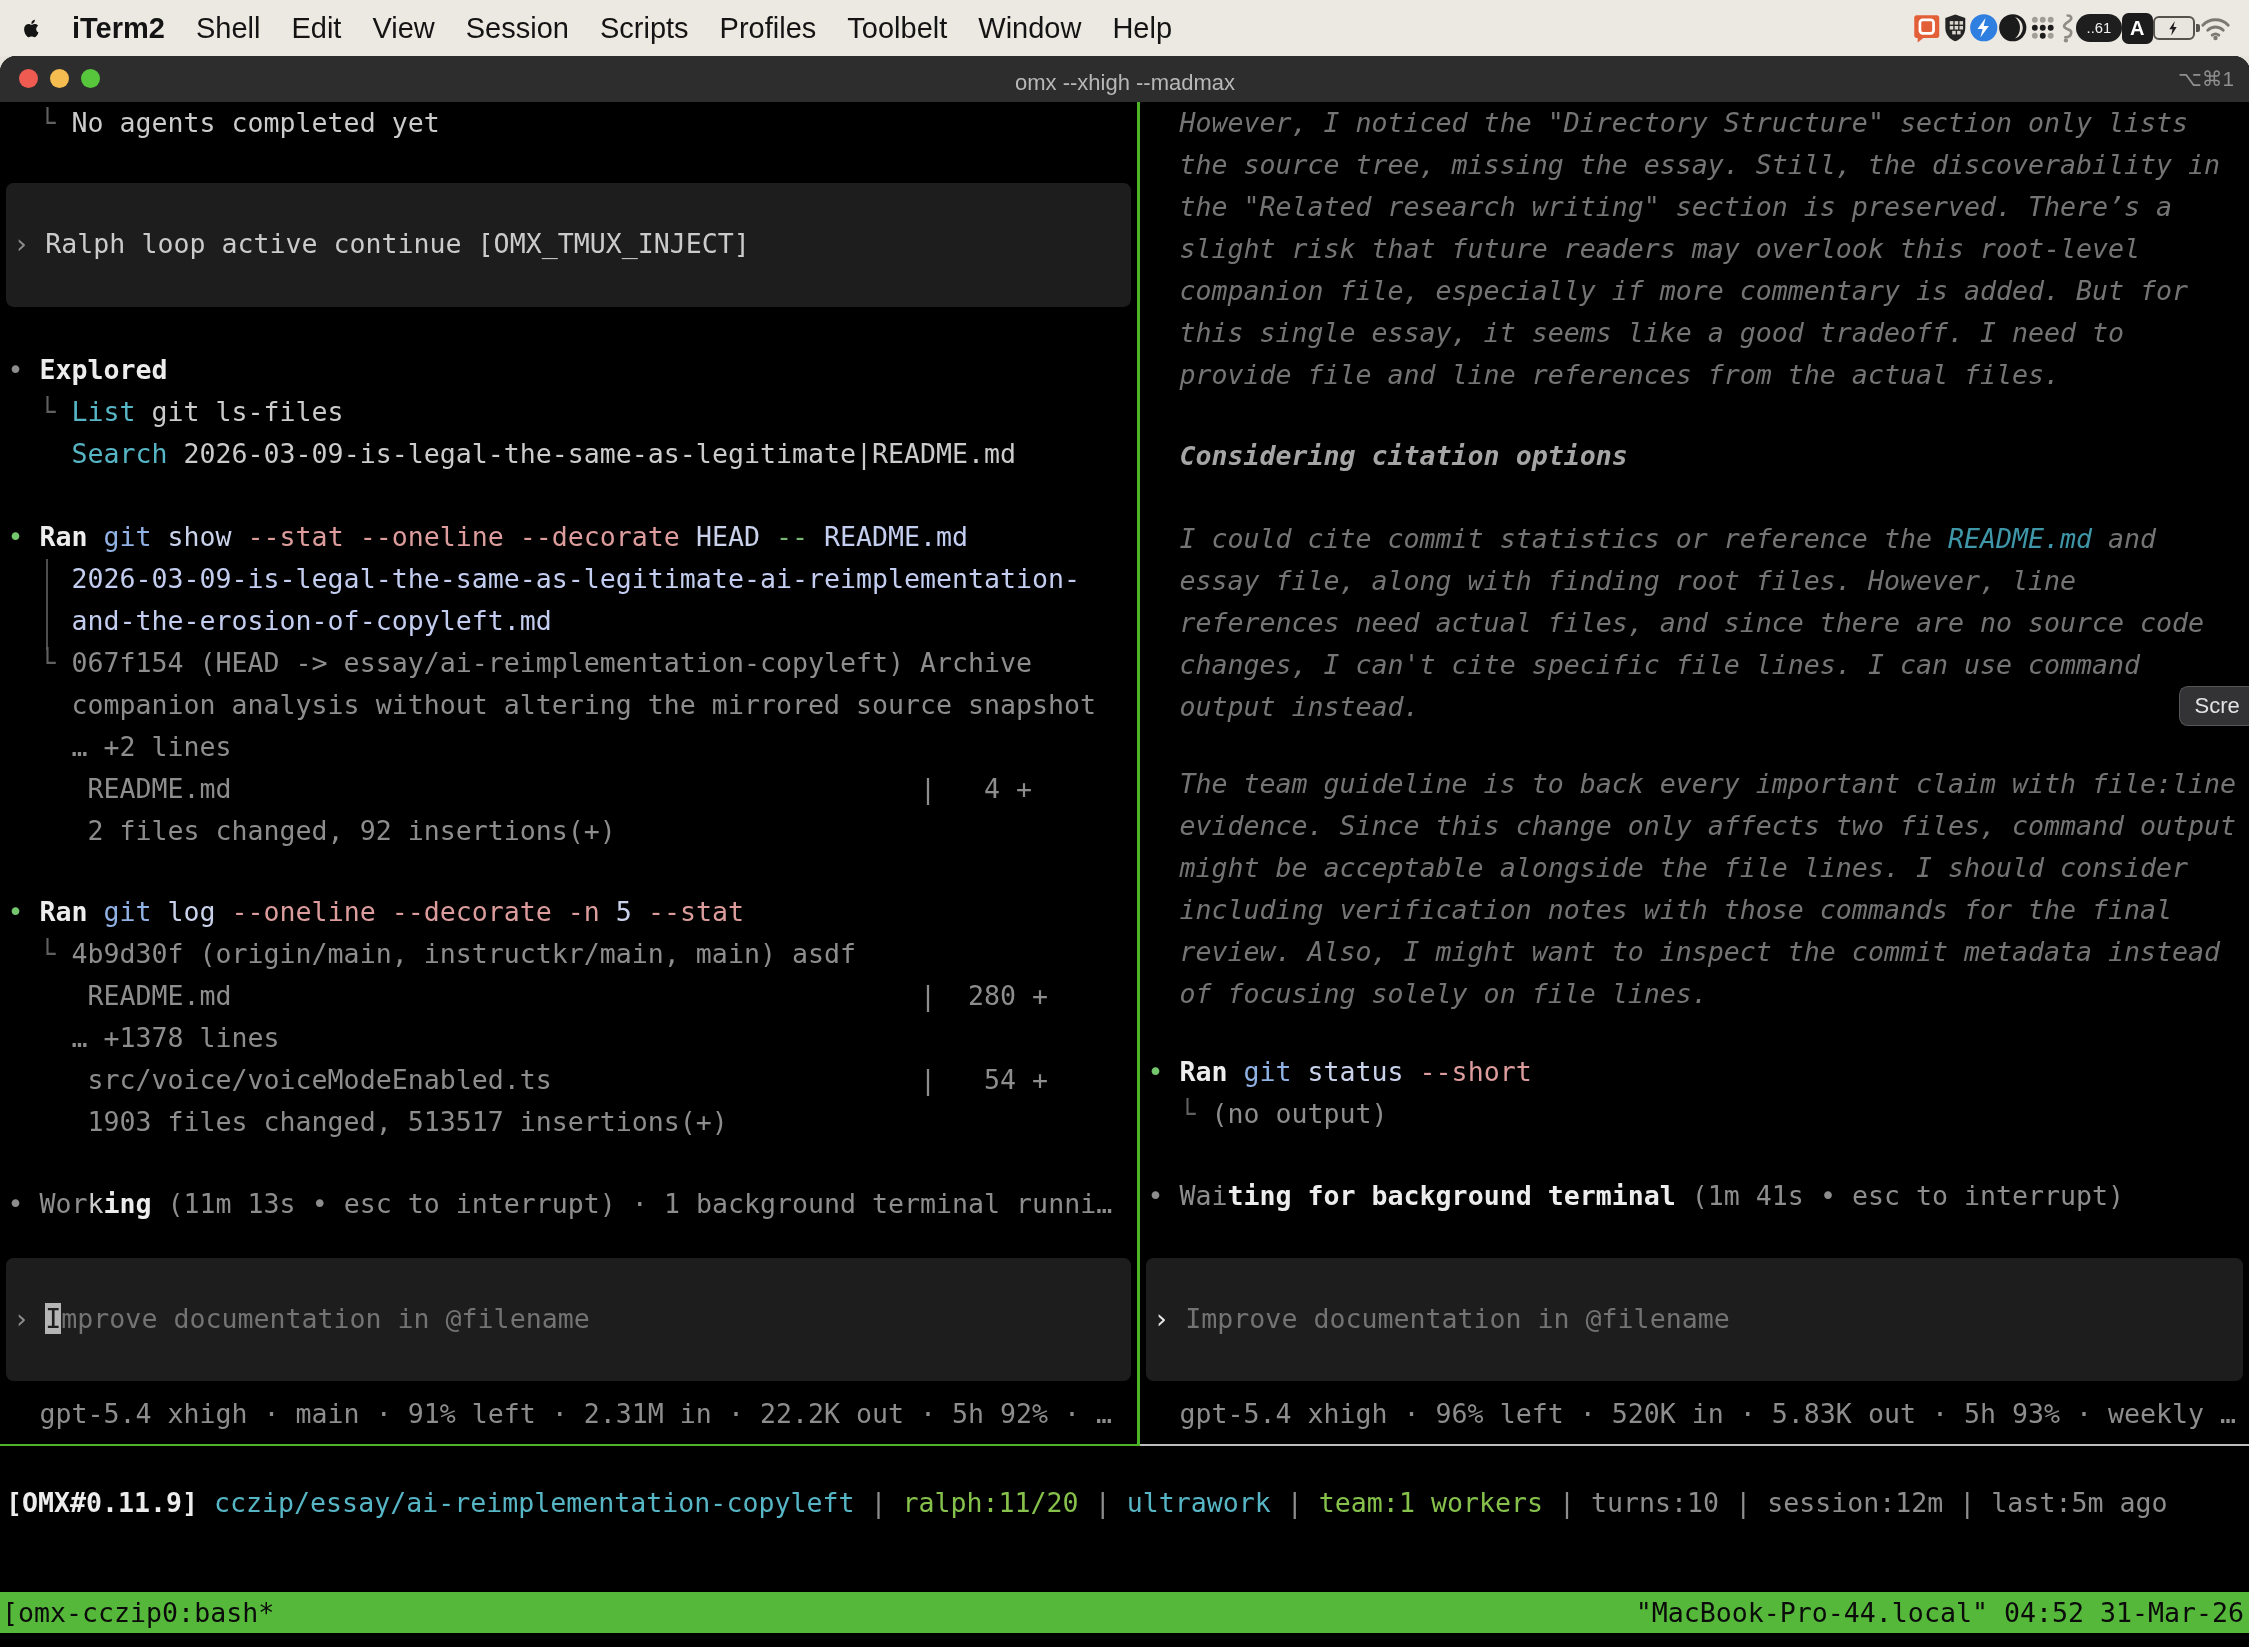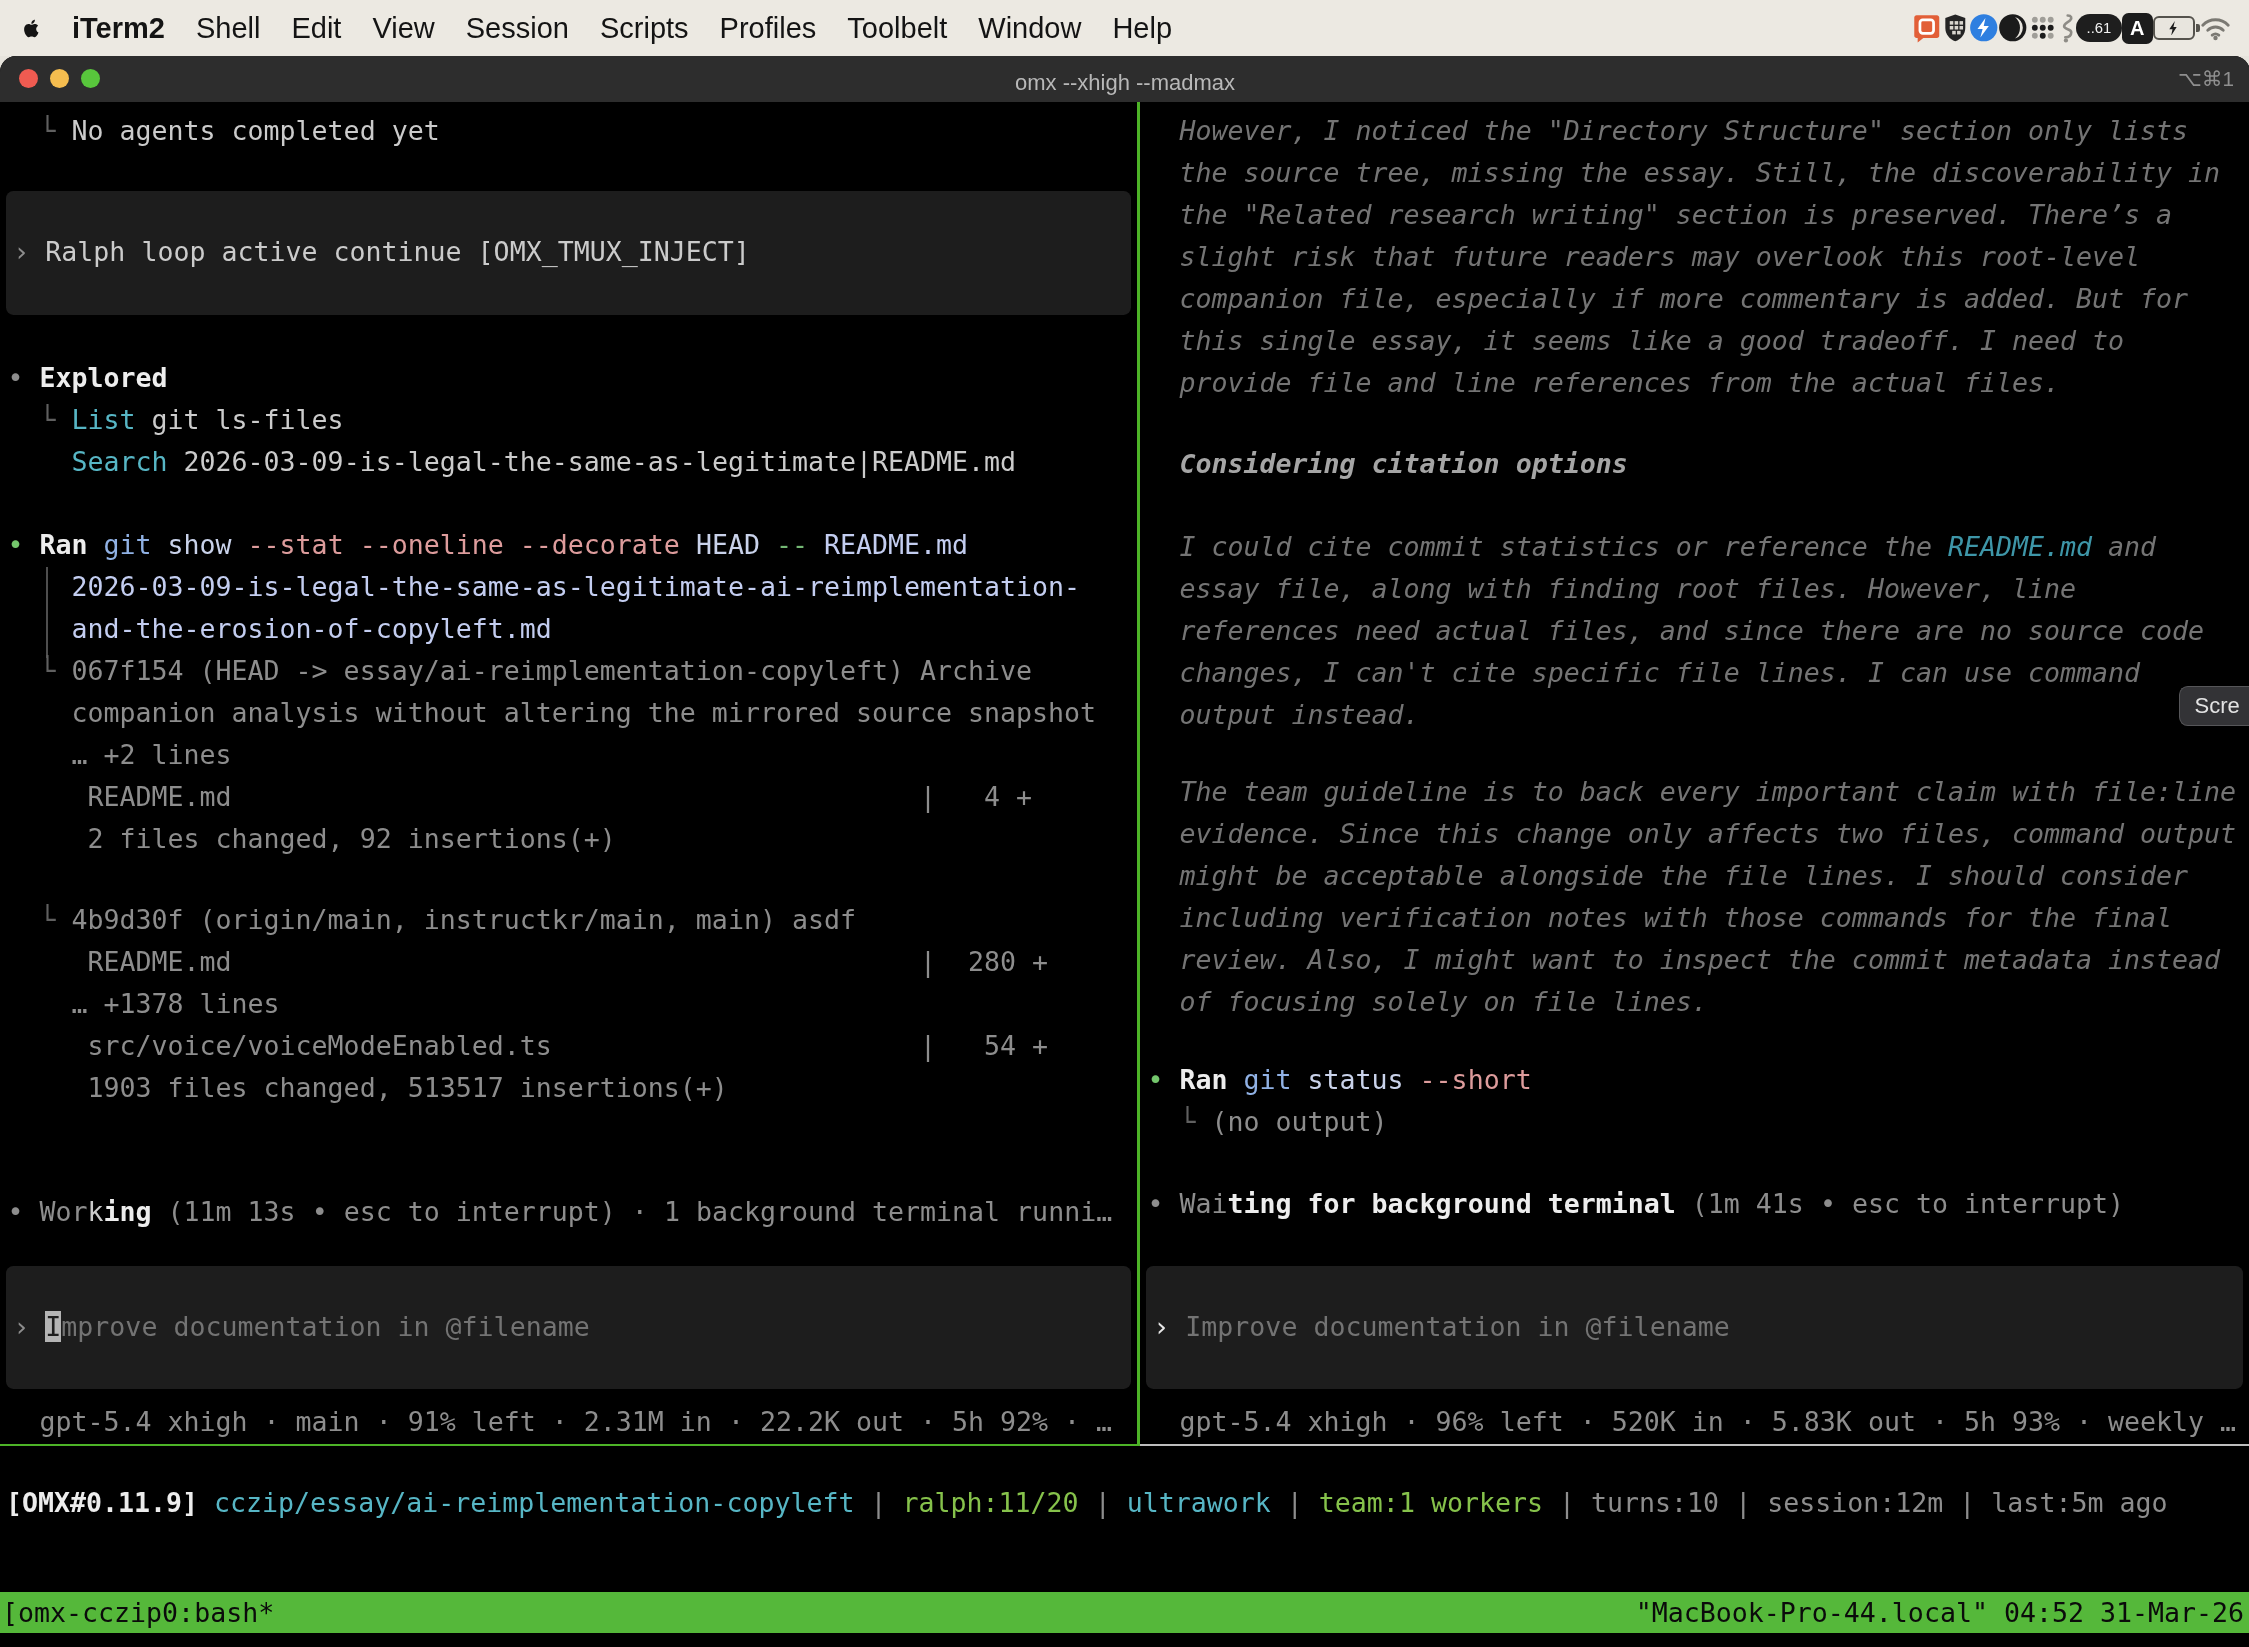--- a/index.html
+++ b/index.html
@@ -30,21 +30,21 @@
   .light.red{background:#f05b51;}
   .light.yellow{background:#f5bd4f;}
   .light.green{background:#58c63c;}
   .win-title{position:absolute;left:0;right:0;top:0;height:54px;display:flex;align-items:center;
              justify-content:center;color:#b8b8b8;font-size:22px;}
   .win-shortcut{position:absolute;right:16px;top:0;height:46px;display:flex;align-items:center;
                 color:#8f8f8f;font-size:20.7px;}
   
   .content{position:absolute;top:46px;left:0;right:0;bottom:0;background:#000;overflow:hidden;
            font-family:"DejaVu Sans Mono","Liberation Mono",monospace;font-size:26.6px;line-height:42px;}
-  .pane{position:absolute;top:8px;bottom:0;overflow:hidden;}
+  .pane{position:absolute;top:0;bottom:0;overflow:hidden;}
   .pane-left{left:0;width:1137px;}
   .pane-right{left:1140px;width:1109px;}
   .tblock{position:absolute;left:7.4px;right:0;}
   .tbox{left:5.9px;right:5.9px;background:#1d1d1d;border-radius:7.4px;padding-left:7.4px;box-sizing:border-box;}
   .tline{white-space:pre;height:42px;}
   .tree-guide{position:absolute;width:2.2px;background:#4e4e4e;}
   
   .c-g{color:#8d8d8d}.c-dg{color:#606060}.c-w{color:#cbcbcb}
   .c-b{color:#ededed;font-weight:bold}
   .c-cy{color:#57b6c5}.c-blu{color:#90b1e4}.c-sub{color:#c9d2ea}.c-pk{color:#dd9c9c}
@@ -200,20 +200,21 @@
             <div class="tline"><span class="c-gb">• </span><span class="c-b">Ran </span><span class="c-blu">git </span><span class="c-sub">show </span><span class="c-pk">--stat --oneline --decorate </span><span class="c-sub">HEAD </span><span class="c-grn">-- </span><span class="c-lav">README.md</span></div>
             <div class="tline"><span class="c-lav">    2026-03-09-is-legal-the-same-as-legitimate-ai-reimplementation-</span></div>
             <div class="tline"><span class="c-lav">    and-the-erosion-of-copyleft.md</span></div>
             <div class="tline"><span class="c-dg">  └ </span><span class="c-g">067f154 (HEAD -&gt; essay/ai-reimplementation-copyleft) Archive</span></div>
             <div class="tline"><span class="c-g">    companion analysis without altering the mirrored source snapshot</span></div>
             <div class="tline"><span class="c-g">    … +2 lines</span></div>
             <div class="tline"><span class="c-g">     README.md                                           |   4 +</span></div>
             <div class="tline"><span class="c-g">     2 files changed, 92 insertions(+)</span></div>
           </div>
           <div class="tblock" style="top: 789px;">
+            <div class="tline"><span class="c-gb">• </span><span class="c-b">Ran </span><span class="c-blu">git </span><span class="c-sub">log </span><span class="c-pk">--oneline --decorate </span><span class="c-pk">-n </span><span class="c-sub">5 </span><span class="c-pk">--stat</span></div>
             <div class="tline"><span class="c-dg">  └ </span><span class="c-g">4b9d30f (origin/main, instructkr/main, main) asdf</span></div>
             <div class="tline"><span class="c-g">     README.md                                           |  280 +</span></div>
             <div class="tline"><span class="c-g">    … +1378 lines</span></div>
             <div class="tline"><span class="c-g">     src/voice/voiceModeEnabled.ts                       |   54 +</span></div>
             <div class="tline"><span class="c-g">     1903 files changed, 513517 insertions(+)</span></div>
           </div>
           <div class="tblock" style="top: 1081px;">
             <div class="tline"><span class="c-g">• </span><span class="c-g">Wor</span><span class="c-w">k</span><span class="c-b">ing</span><span class="c-g"> (11m 13s • esc to interrupt) · 1 background terminal runni…</span></div>
           </div>
           <div class="tblock tbox" style="top: 1156px; height: 123px; padding-top: 40px;">

